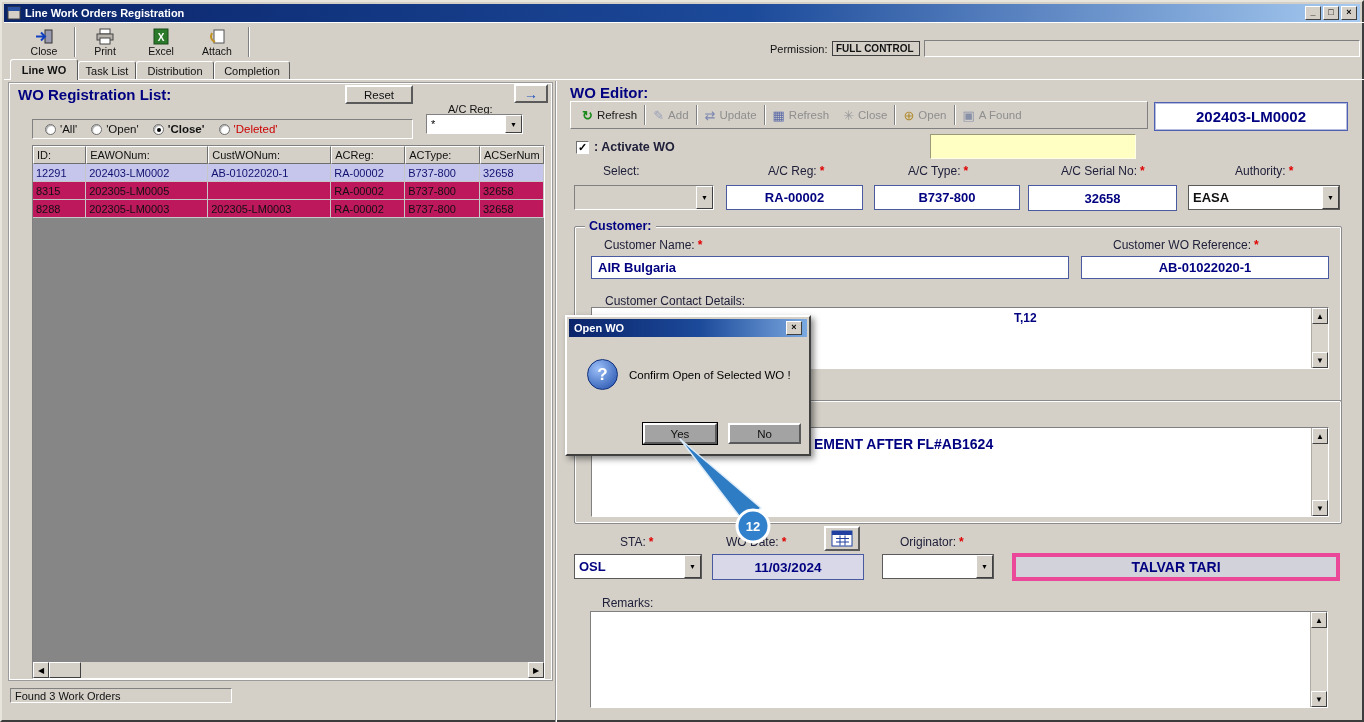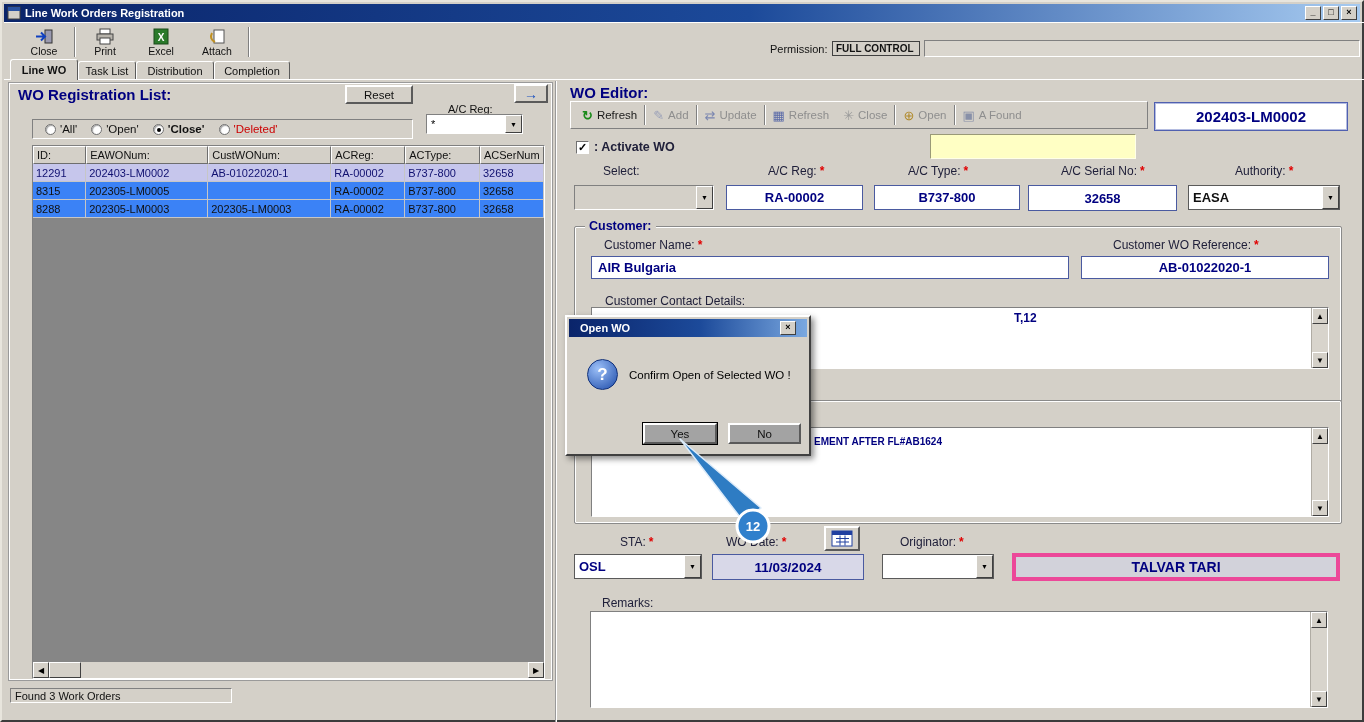--- a/index.html
+++ b/index.html
@@ -53,21 +53,21 @@
     box-shadow:inset 1px 1px 1px rgba(0,0,0,.35); position:relative; }
   .radio .dot { position:absolute; left:3px; top:3px; width:4px; height:4px; border-radius:50%; background:#000; }
   .rlabel { font-size:11.5px; margin:0 14px 0 4px; color:#111; }
 
   
   .grid { position:absolute; left:30px; top:143px; width:513px; height:534px;
     border:1px solid; border-color:#808080 #ffffff #ffffff #808080; background:#868686; overflow:hidden; }
   .ghead { display:flex; height:18px; }
   .hcell { background:#d4d0c8; border:1px solid; border-color:#fff #6e6e6e #6e6e6e #fff;
     font-size:11px; padding-left:3px; display:flex; align-items:center; color:#111; }
-  .grow { display:flex; height:18px; background:#3b82f6; }
+  .grow { display:flex; height:18px; background:#be185d; }
   .gcell { font-size:11px; padding-left:3px; display:flex; align-items:center; color:#101010;
     border-right:1px solid #c6c6c6; border-bottom:1px solid #c6c6c6; overflow:hidden; white-space:nowrap; }
   .grow.sel { background:#c6c6ec; }
   .grow.sel .gcell { color:#101070; background:#c6c6ec; }
   .c1{width:54px}.c2{width:124px}.c3{width:125px}.c4{width:75px}.c5{width:76px}.c6{width:65px}
   .hscroll { position:absolute; left:0; bottom:0; width:511px; height:16px; background:#d8d4cc; display:flex; }
   .sbtn { width:16px; height:16px; background:#d4d0c8; border:1px solid; border-color:#fff #404040 #404040 #fff;
     font-size:8px; display:flex; align-items:center; justify-content:center; color:#000; }
   .sthumb { width:32px; height:16px; background:#d4d0c8; border:1px solid; border-color:#fff #404040 #404040 #fff; }
   .statusbox { position:absolute; left:8px; top:686px; width:222px; height:15px;
@@ -99,21 +99,21 @@
   .textarea { position:absolute; background:#fff; border:1px solid; border-color:#808080 #fff #fff #808080; }
   .vscroll { position:absolute; right:0; top:0; bottom:0; width:17px; background:#d8d4cc;
     display:flex; flex-direction:column; justify-content:space-between; border-left:1px solid #b0aca4; }
   .frag { position:absolute; color:#000080; font-weight:bold; white-space:nowrap; }
 
   
   .dialog { position:absolute; left:563px; top:313px; width:246px; height:141px; background:#d4d0c8;
     border:2px solid; border-color:#fff #404040 #404040 #fff; box-shadow:3px 3px 6px rgba(0,0,0,.45); z-index:40; }
   .dlg-title { position:absolute; left:2px; top:2px; right:2px; height:18px;
     background:linear-gradient(90deg,#0a246a 0%,#1c4a9a 55%,#7aa8e0 100%);
-    color:#fff; font-size:11px; font-weight:bold; display:flex; align-items:center; padding:0 11px; }
+    color:#fff; font-size:11px; font-weight:bold; display:flex; align-items:center; padding:0 5px; }
   .qicon { position:absolute; left:20px; top:42px; width:31px; height:31px; border-radius:50%;
     background:radial-gradient(circle at 35% 30%, #9cc0f8, #1c4aa8); color:#fff; font-weight:bold; font-size:17px;
     display:flex; align-items:center; justify-content:center; border:1px solid #10307a; }
   .dlg-btn { position:absolute; height:21px; background:#a3a3a3; border:2px solid; border-color:#fff #5a5a5a #5a5a5a #fff;
     font-size:11.5px; display:flex; align-items:center; justify-content:center; color:#111; }
   .dlg-btn.default { box-shadow:0 0 0 1px #000; }
 
   #callout { position:absolute; inset:0; z-index:60; pointer-events:none; }
 </style>
 </head>
@@ -325,21 +325,21 @@
       <span class="frag" style="left:422px;top:3px;font-size:12px;">T,12</span>
       <div class="vscroll">
         <span class="sbtn">▲</span>
         <span class="sbtn">▼</span>
       </div>
     </div>
   </div>
 
   <div class="group" style="left:572px;top:398px;width:768px;height:124px;">
     <div class="textarea" style="left:16px;top:26px;width:738px;height:90px;">
-      <span class="frag" style="left:222px;top:8px;font-size:10px;text-align:center;">EMENT AFTER FL#AB1624</span>
+      <span class="frag" style="left:222px;top:8px;font-size:14px;text-align:center;">EMENT AFTER FL#AB1624</span>
       <div class="vscroll">
         <span class="sbtn">▲</span>
         <span class="sbtn">▼</span>
       </div>
     </div>
   </div>
 
   <span class="lbl" style="left:618px;top:533px;"><span>STA:</span><span class="req">*</span></span>
   <span class="lbl" style="left:724px;top:533px;"><span>WO Date:</span><span class="req">*</span></span>
   <div class="btn abs" style="left:822px;top:524px;width:36px;height:25px;">

